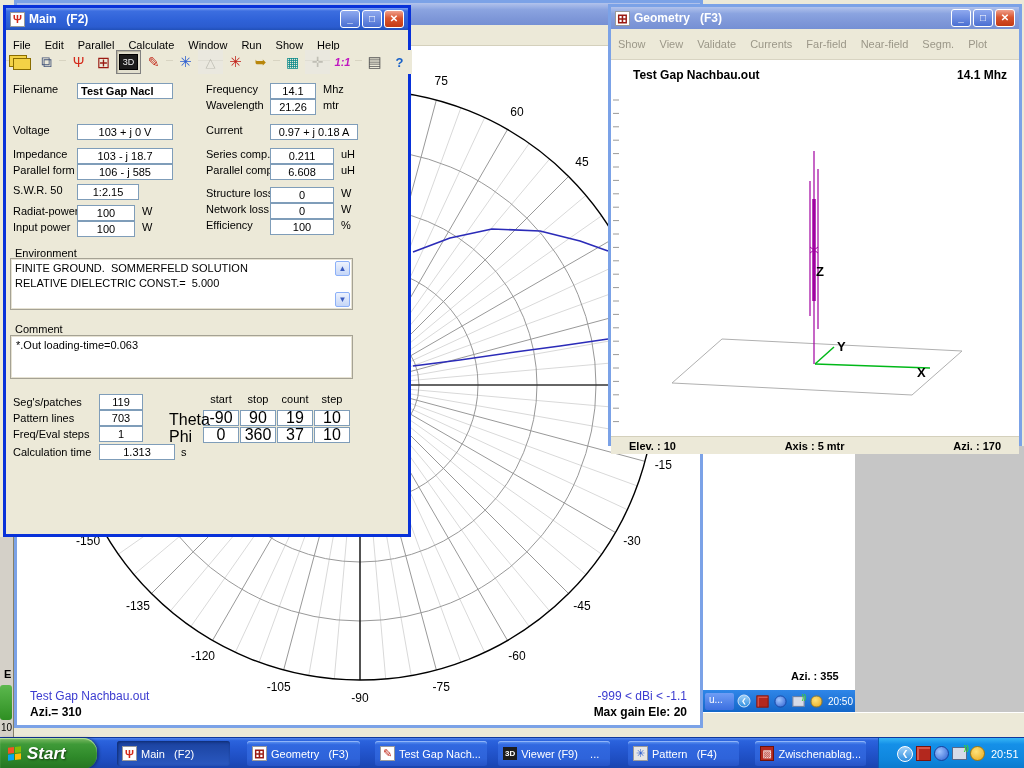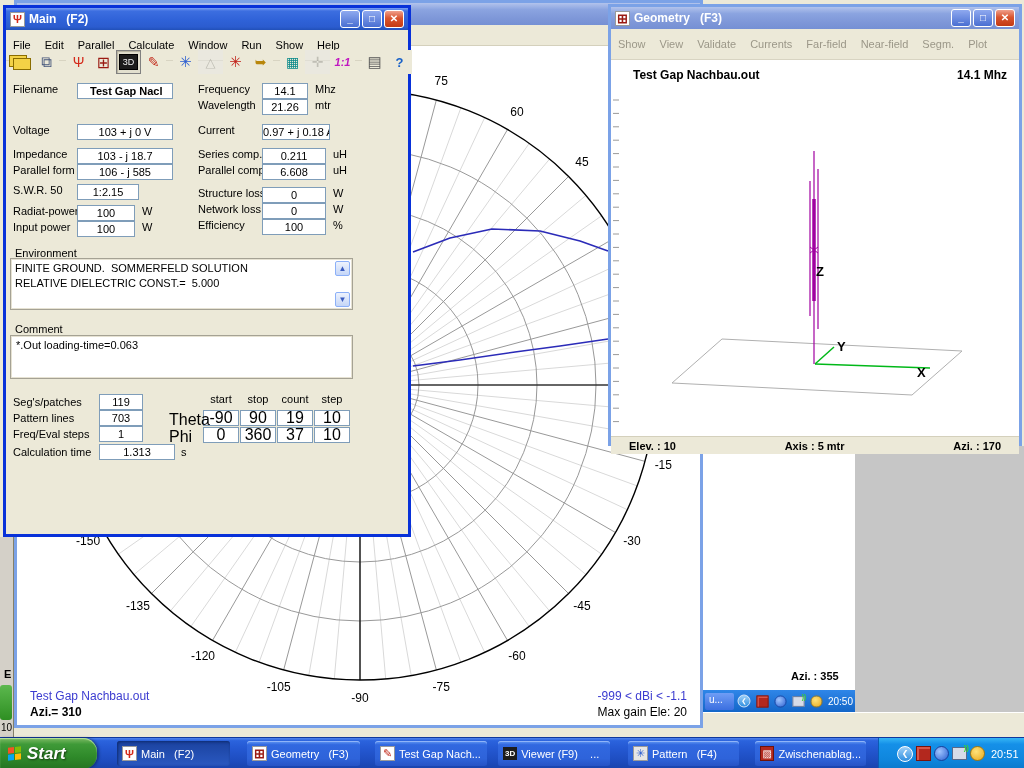--- a/index.html
+++ b/index.html
@@ -29,34 +29,34 @@
     background:#ece9d8;border:1px solid #ece9d8}
   .tbtn:nth-child(3),.tbtn:nth-child(7),.tbtn:nth-child(11),.tbtn:nth-child(14){margin-left:7px}
   .tbtn.pressed{border:1px solid #808080;background:#e2dfce;box-shadow:inset 1px 1px 1px #b5b19e}
   .tbtn.disabled{opacity:.45;filter:grayscale(1)}
   .frow{position:absolute;display:flex;font-size:11px;height:16px}
   #fields-left .frow{left:7px}
   #fields-left .frow:nth-child(1){top:75px}#fields-left .frow:nth-child(2){top:116px}
   #fields-left .frow:nth-child(3){top:140px}#fields-left .frow:nth-child(4){top:156px}
   #fields-left .frow:nth-child(5){top:176px}#fields-left .frow:nth-child(6){top:197px}
   #fields-left .frow:nth-child(7){top:213px}
-  #fields-right .frow{left:192px}
+  #fields-right .frow{left:200px}
   #fields-right .frow:nth-child(1){top:75px}#fields-right .frow:nth-child(2){top:91px}
   #fields-right .frow:nth-child(3){top:116px}#fields-right .frow:nth-child(4){top:140px}
   #fields-right .frow:nth-child(5){top:156px}#fields-right .frow:nth-child(6){top:179px}
   #fields-right .frow:nth-child(7){top:195px}#fields-right .frow:nth-child(8){top:211px}
   .flabel{width:64px;white-space:nowrap}
   .fbox{height:16px;background:#fff;border:1px solid #7f9db9;font-size:11px;line-height:14px;
     text-align:center;width:96px;overflow:hidden;white-space:nowrap}
-  #fields-left .frow:nth-child(1) .fbox{font-weight:bold;text-align:left;padding-left:12px}
+  #fields-left .frow:nth-child(1) .fbox{font-weight:bold;text-align:left;padding-left:3px}
   #fields-left .frow:nth-child(5) .fbox{width:62px}
   #fields-left .frow:nth-child(6) .fbox,#fields-left .frow:nth-child(7) .fbox{width:58px}
   #fields-right .fbox{width:64px}
   #fields-right .frow:nth-child(1) .fbox,#fields-right .frow:nth-child(2) .fbox{width:46px}
-  #fields-right .frow:nth-child(3) .fbox{width:68px}
+  #fields-right .frow:nth-child(3) .fbox{width:88px}
   .funit{margin-left:7px}
   .grp-label{position:absolute;left:9px;font-size:11px}
   .grp-box{position:absolute;left:4px;width:343px;background:#fff;border:1px solid #a5a294;
     box-shadow:inset 0 0 0 1px #e6e2d2;font-size:11px}
   #env-label{top:239px}
   #env-box{top:250px;height:52px;padding:2px 4px}
   #env-box .envline{white-space:pre;line-height:15px}
   .scrollbtn{position:absolute;right:2px;width:15px;height:15px;display:flex;align-items:center;justify-content:center;
     font-size:8px;color:#3a5bbf;background:linear-gradient(180deg,#eef3fd,#c5d6f7);border:1px solid #8cb0f8;border-radius:2px}
   #env-up{top:2px}#env-down{bottom:2px}
@@ -98,21 +98,21 @@
 
   
   #pat-win{left:14px;top:0;width:689px;height:728px;border:3px solid #7ba2e7;background:#fff;z-index:20}
   #pat-menustrip{height:21px;background:#ece9d8;border-bottom:1px solid #d4d0bc}
   #pat-client{position:relative;width:683px;height:679px;background:#fff}
   #polar-svg{position:absolute;left:0;top:0}
   .pat-txt{position:absolute;font-size:12px;white-space:pre}
   #pat-file{left:13px;top:643px;color:#3b3bd0}
   #pat-azi{left:13px;top:659px;font-weight:bold}
   #pat-range{right:13px;top:643px;color:#3b3bd0}
-  #pat-max{right:13px;top:659px;font-weight:normal}
+  #pat-max{right:13px;top:659px;font-weight:bold}
 
   
   #geo-win{left:608px;top:4px;width:414px;height:442px;border:3px solid #7ba2e7;background:#fff;z-index:30}
   #geo-client{position:relative;width:408px;height:394px}
   #geo-file{position:absolute;left:22px;top:8px;font-size:12px;font-weight:bold}
   #geo-freq{position:absolute;right:12px;top:8px;font-size:12px;font-weight:bold}
   #scene-svg{position:absolute;left:0;top:0}
   #geo-status{position:absolute;left:0;bottom:0;width:100%;height:18px;background:#ece9d8;
     border-top:1px solid #d4d0bc;display:flex;align-items:center;justify-content:space-between;
     padding:0 18px;font-size:11px;font-weight:bold;white-space:pre}

